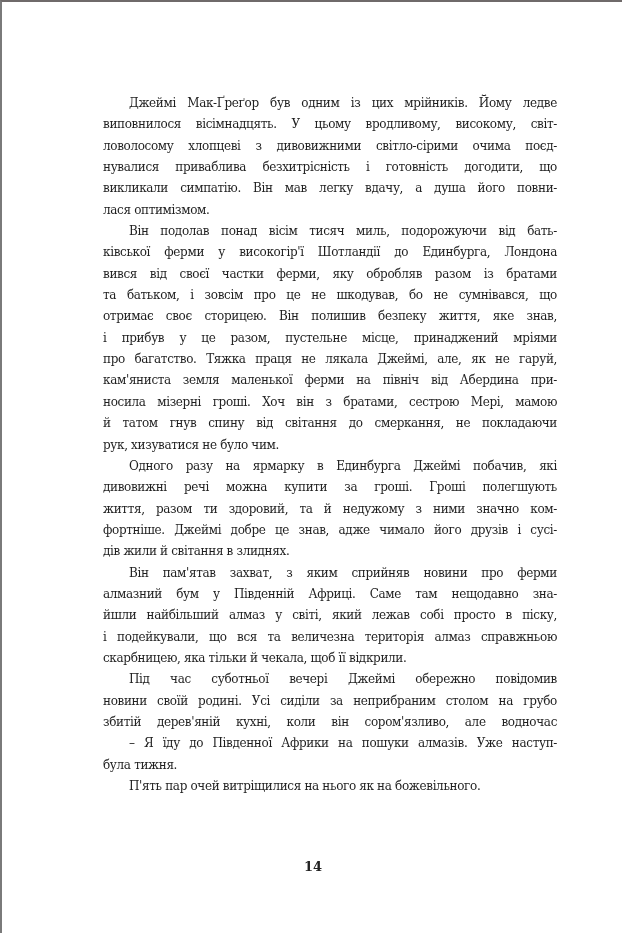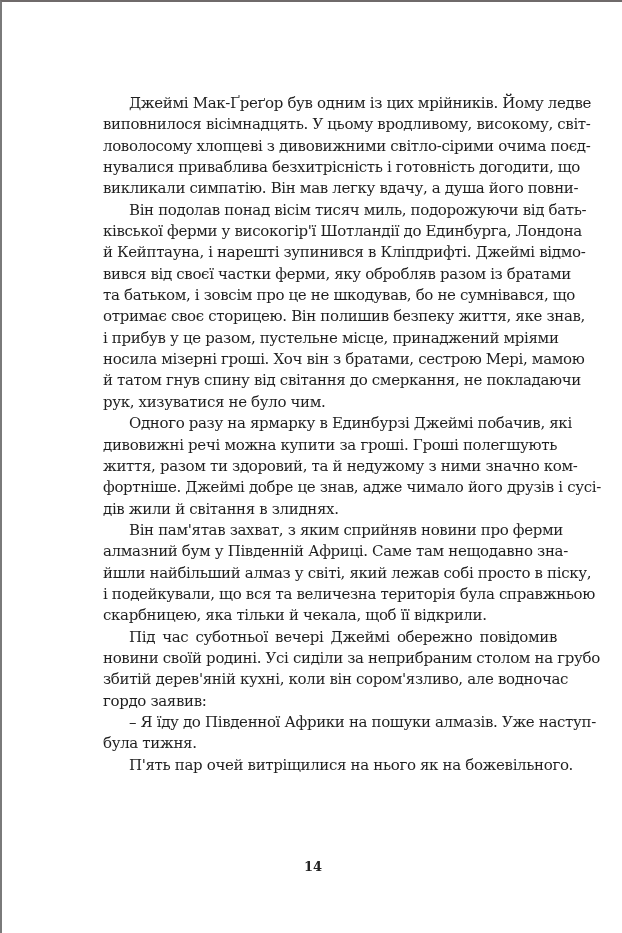--- a/index.html
+++ b/index.html
@@ -23,21 +23,21 @@
       box-sizing: border-box;
       border-top: 2px solid #6f6a6a;
       border-left: 2px solid #7a7a7a;
     }
     .text-block {
       position: absolute;
       left: 101px;
       top: 91px;
       width: 454px;
       font-family: "DejaVu Serif", serif;
-      font-size: 15px;
+      font-size: 12px;
       line-height: 21.35px;
       color: #1f1f1f;
       letter-spacing: -0.35px;
     }
     .line {
       display: block;
       white-space: nowrap;
       text-align: justify;
       text-align-last: justify;
       height: 21.35px;
@@ -65,52 +65,53 @@
 <body>
 
 <div class="page">
   <div class="text-block" id="text-block">
       <div class="paragraph">
         <span class="line indent">Джеймі Мак-Ґреґор був одним із цих мрійників. Йому ледве</span>
         <span class="line">виповнилося вісімнадцять. У цьому вродливому, високому, світ-</span>
         <span class="line">ловолосому хлопцеві з дивовижними світло-сірими очима поєд-</span>
         <span class="line">нувалися приваблива безхитрісність і готовність догодити, що</span>
         <span class="line">викликали симпатію. Він мав легку вдачу, а душа його повни-</span>
+        <span class="line last">лася оптимізмом.</span>
       </div>
       <div class="paragraph">
         <span class="line indent">Він подолав понад вісім тисяч миль, подорожуючи від бать-</span>
         <span class="line">ківської ферми у високогір'ї Шотландії до Единбурга, Лондона</span>
-        <span class="line">й Кейптауна, і нарешті зупинився в Кліпдрифті. Джеймі відмо-</span>
         <span class="line">вився від своєї частки ферми, яку обробляв разом із братами</span>
         <span class="line">та батьком, і зовсім про це не шкодував, бо не сумнівався, що</span>
         <span class="line">отримає своє сторицею. Він полишив безпеку життя, яке знав,</span>
         <span class="line">і прибув у це разом, пустельне місце, принаджений мріями</span>
+        <span class="line">про багатство. Тяжка праця не лякала Джеймі, але, як не гаруй,</span>
+        <span class="line">кам'яниста земля маленької ферми на північ від Абердина при-</span>
         <span class="line">носила мізерні гроші. Хоч він з братами, сестрою Мері, мамою</span>
         <span class="line">й татом гнув спину від світання до смеркання, не покладаючи</span>
         <span class="line last">рук, хизуватися не було чим.</span>
       </div>
       <div class="paragraph">
-        <span class="line indent">Одного разу на ярмарку в Единбурзі Джеймі побачив, які</span>
+        <span class="line indent">Одного разу на ярмарку в Единбурга Джеймі побачив, які</span>
         <span class="line">дивовижні речі можна купити за гроші. Гроші полегшують</span>
         <span class="line">життя, разом ти здоровий, та й недужому з ними значно ком-</span>
         <span class="line">фортніше. Джеймі добре це знав, адже чимало його друзів і сусі-</span>
         <span class="line last">дів жили й світання в злиднях.</span>
       </div>
       <div class="paragraph">
         <span class="line indent">Він пам'ятав захват, з яким сприйняв новини про ферми</span>
         <span class="line">алмазний бум у Південній Африці. Саме там нещодавно зна-</span>
         <span class="line">йшли найбільший алмаз у світі, який лежав собі просто в піску,</span>
-        <span class="line">і подейкували, що вся та величезна територія була справжньою</span>
+        <span class="line">і подейкували, що вся та величезна територія алмаз справжньою</span>
         <span class="line last">скарбницею, яка тільки й чекала, щоб її відкрили.</span>
       </div>
       <div class="paragraph">
         <span class="line indent">Під час суботньої вечері Джеймі обережно повідомив</span>
         <span class="line">новини своїй родині. Усі сиділи за неприбраним столом на грубо</span>
         <span class="line">збитій дерев'яній кухні, коли він сором'язливо, але водночас</span>
-        <span class="line last">гордо заявив:</span>
       </div>
       <div class="paragraph">
         <span class="line indent">– Я їду до Південної Африки на пошуки алмазів. Уже наступ-</span>
         <span class="line last">була тижня.</span>
       </div>
       <div class="paragraph">
         <span class="line indent last">П'ять пар очей витріщилися на нього як на божевільного.</span>
       </div>
     </div>
   <div class="page-number">14</div>

